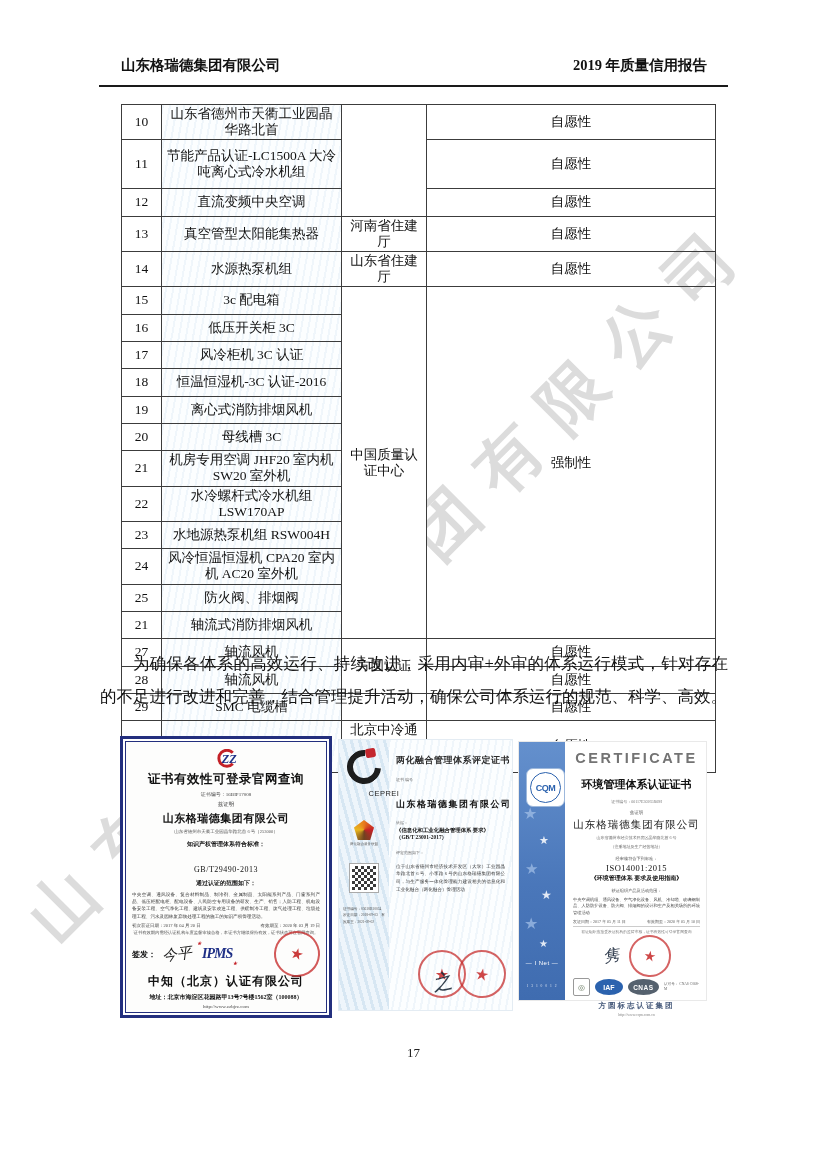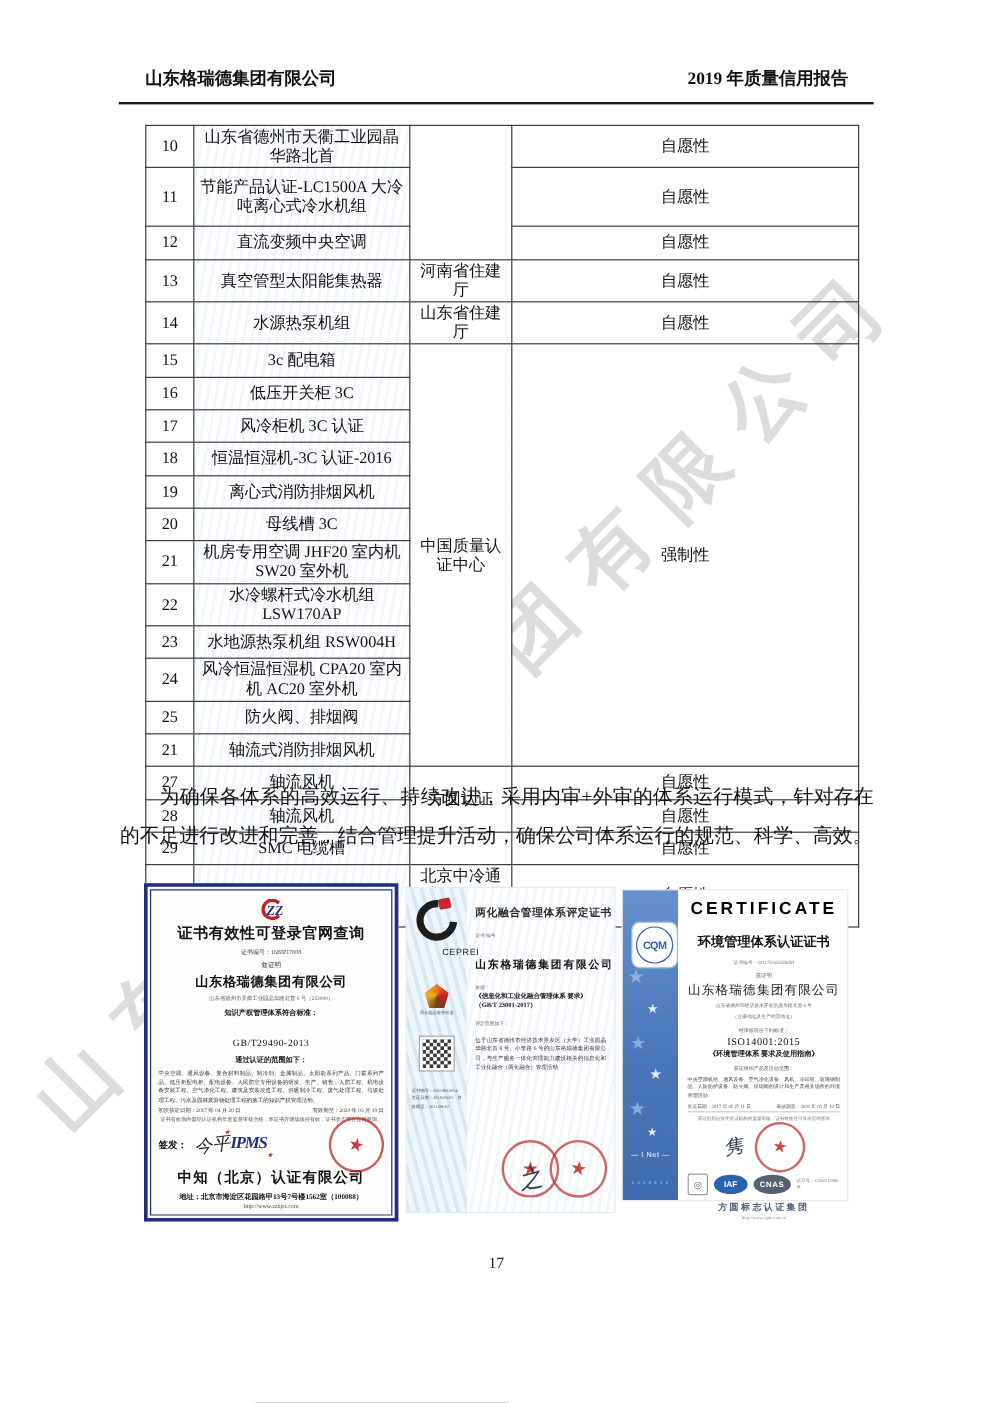--- a/index.html
+++ b/index.html
@@ -46,21 +46,21 @@
   .c1-stdlbl{font-size:6px;font-weight:bold;margin-top:6px;}
   .c1-std{font-size:8px;margin-top:16px;letter-spacing:.5px;}
   .c1-scope{font-size:6px;font-weight:bold;margin-top:5px;}
   .c1-body{font-size:4.6px;line-height:1.6;text-align:justify;color:#333;margin-top:3px;}
   .c1-dates{width:100%;display:flex;justify-content:space-between;font-size:4.5px;color:#444;margin-top:3px;}
   .c1-note{font-size:4.3px;color:#555;margin-top:2px;}
   .c1-sign{width:100%;display:flex;align-items:center;margin-top:2px;height:34px;}
   .c1-signlbl{font-size:8px;font-weight:bold;}
   .c1-sig{font-size:15px;font-style:italic;transform:rotate(-7deg);margin-left:6px;color:#222;}
   .ipms{font-size:14px;font-weight:bold;font-style:italic;color:#1e2f86;letter-spacing:-1px;
-    position:relative;}
+    margin-left:10px;position:relative;}
   .ipms::before{content:'★';position:absolute;left:-5px;top:-6px;font-size:5px;color:#c42127;}
   .ipms::after{content:'★';position:absolute;right:-4px;bottom:-4px;font-size:5px;color:#c42127;}
   .seal{border-radius:50%;border:2px solid rgba(198,40,40,.85);color:#c62828;
     display:flex;align-items:center;justify-content:center;}
   .seal::before{content:'★';}
   .c1-seal{width:42px;height:42px;margin-left:auto;transform:rotate(14deg);font-size:15px;opacity:.9;}
   .c1-org{font-size:12px;font-weight:bold;margin-top:2px;letter-spacing:1px;}
   .c1-addr2{font-size:6px;font-weight:bold;margin-top:3px;}
   .c1-url{font-size:5px;color:#444;margin-top:2px;}
 
@@ -110,21 +110,21 @@
     font-size:6px;font-family:"Liberation Sans",sans-serif;letter-spacing:.5px;}
   .band-foot{position:absolute;left:0;width:46px;bottom:12px;text-align:center;
     color:rgba(255,255,255,.8);font-size:3.6px;letter-spacing:1px;}
   .cqm{position:absolute;left:7px;top:26px;width:37px;height:37px;background:#fff;border-radius:7px;
     border:1px solid #9db8dc;display:flex;align-items:center;justify-content:center;z-index:2;}
   .cqm-inner{width:29px;height:29px;border-radius:50%;border:1.5px solid #2b62ae;display:flex;
     align-items:center;justify-content:center;font-family:"Liberation Sans",sans-serif;
     font-weight:bold;font-size:9px;color:#2b62ae;letter-spacing:-.5px;}
   .c3-main{position:absolute;left:54px;right:6px;top:8px;text-align:center;}
   .c3-certword{font-family:"Liberation Sans",sans-serif;font-size:14.5px;font-weight:bold;
-    color:#000000;letter-spacing:2.5px;white-space:nowrap;}
+    color:#737373;letter-spacing:2.5px;white-space:nowrap;}
   .c3-title{font-size:11px;font-weight:bold;margin-top:11px;white-space:nowrap;}
   .c3-no{font-size:4px;color:#777;margin-top:7px;}
   .c3-zh{font-size:4.5px;color:#555;margin-top:6px;}
   .c3-co{font-size:10.5px;letter-spacing:1px;margin-top:3px;color:#222;white-space:nowrap;}
   .c3-addr{font-size:4px;color:#666;margin-top:3px;line-height:1.6;}
   .c3-lbl{font-size:4.2px;color:#555;margin-top:5px;}
   .c3-iso{font-size:8.5px;font-weight:normal;margin-top:2px;letter-spacing:.5px;}
   .c3-std{font-size:6px;font-weight:bold;margin-top:1px;}
   .c3-body{font-size:4.2px;line-height:1.55;text-align:justify;color:#444;margin-top:4px;}
   .c3-dates{display:flex;justify-content:space-between;font-size:4px;color:#555;margin-top:3px;}

